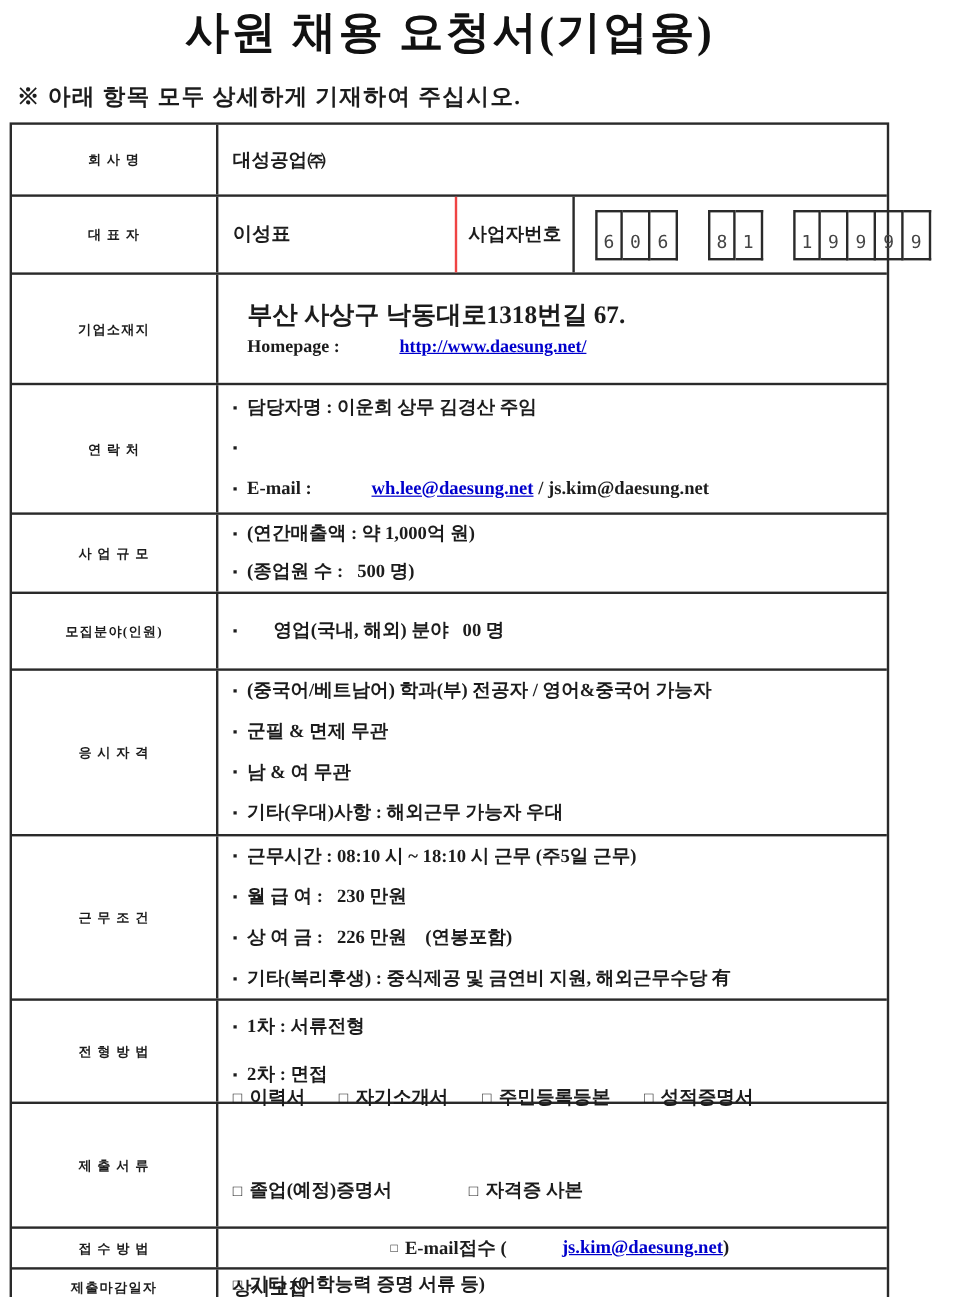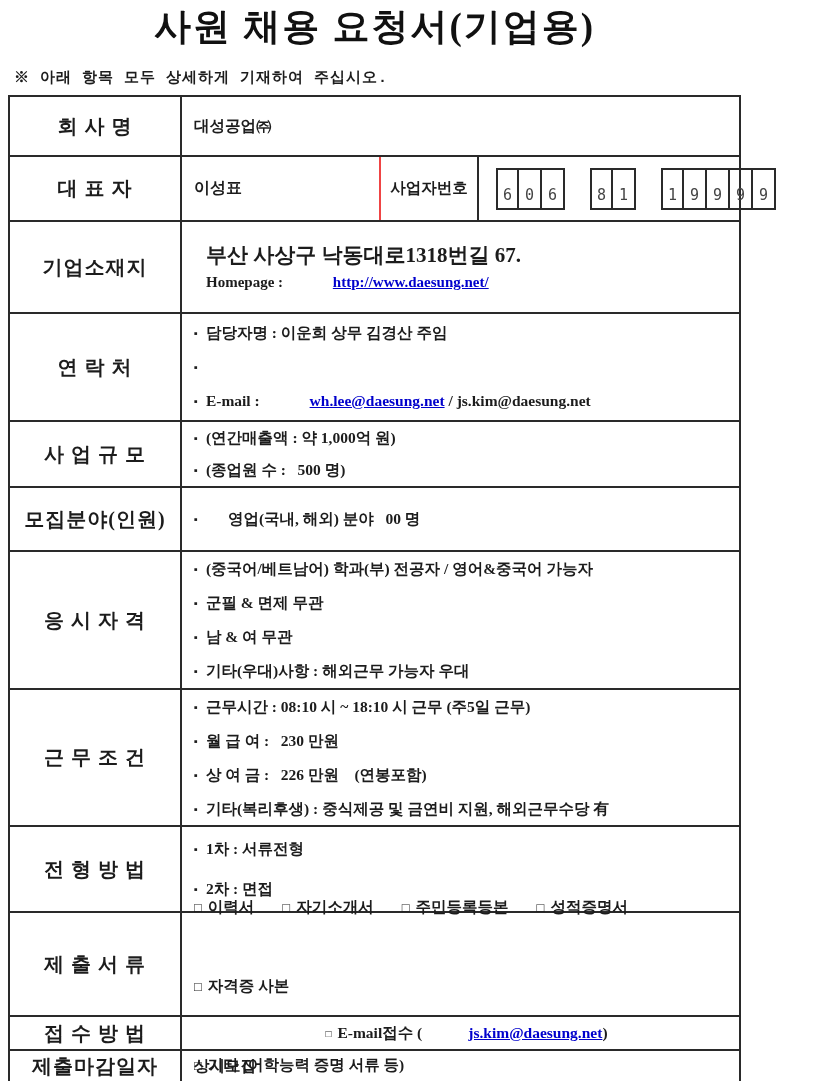--- a/index.html
+++ b/index.html
@@ -7,31 +7,31 @@
     width:816px; height:1081px; background:#ffffff; overflow:hidden;
     font-family:"Liberation Serif","DejaVu Serif",serif;
     color:#1c1c1c;
   }
   .page { width:749px; height:1081px; position:relative; }
   .doc-title {
     text-align:center; font-size:37px; font-weight:bold; letter-spacing:2px;
     padding-top:2px; color:#111;
   }
   .doc-note {
-    font-size:15px; font-weight:bold; margin:16px 0 8px 14px; letter-spacing:1px;font-family:Liberation Mono, monospace;
+    font-size:19px; font-weight:bold; margin:16px 0 8px 14px; letter-spacing:1px;
   }
   .doc-table {
     margin:0 8px; border:2px solid #2a2a2a;
   }
   .row { display:flex; border-top:2px solid #2a2a2a; }
   .row:first-child { border-top:none; }
   .label-cell {
     width:172px; flex:0 0 172px; border-right:2px solid #2a2a2a;
     display:flex; align-items:center; justify-content:center;
-    font-size:20px; font-weight:bold; letter-spacing:1px; text-align:center;
+    font-size:11px; font-weight:bold; letter-spacing:1px; text-align:center;
     white-space:pre;
   }
   .value-cell {
     flex:1; display:flex; flex-direction:column; justify-content:center;
     padding-left:12px; font-size:15.5px; font-weight:600; white-space:pre-wrap;
   }
   .line { line-height:34px; display:flex; align-items:center; white-space:pre-wrap; }
   .bullet { font-size:11px; margin-right:8px; flex:0 0 auto; }
   .chk { font-size:13px; margin-right:6px; font-weight:normal; }
   .link { color:#0000cc; text-decoration:underline; cursor:pointer;padding-left:46px; }
@@ -189,20 +189,21 @@
     <div class="row row-docs">
       <div class="label-cell">제 출 서 류</div>
       <div class="value-cell">
         <div class="line">
           <span class="doc-item"><span class="chk">□</span><span>이력서</span></span>
           <span class="doc-item"><span class="chk">□</span><span>자기소개서</span></span>
           <span class="doc-item"><span class="chk">□</span><span>주민등록등본</span></span>
           <span class="doc-item"><span class="chk">□</span><span>성적증명서</span></span>
         </div>
         <div class="line">
+          <span class="doc-item doc-item-wide"><span class="chk">□</span><span>졸업(예정)증명서</span></span>
           <span class="doc-item"><span class="chk">□</span><span>자격증 사본</span></span>
         </div>
         <div class="line">
           <span class="doc-item"><span class="chk">□</span><span>기타 (어학능력 증명 서류 등)</span></span>
         </div>
       </div>
     </div>
 
     <div class="row row-apply">
       <div class="label-cell">접 수 방 법</div>

